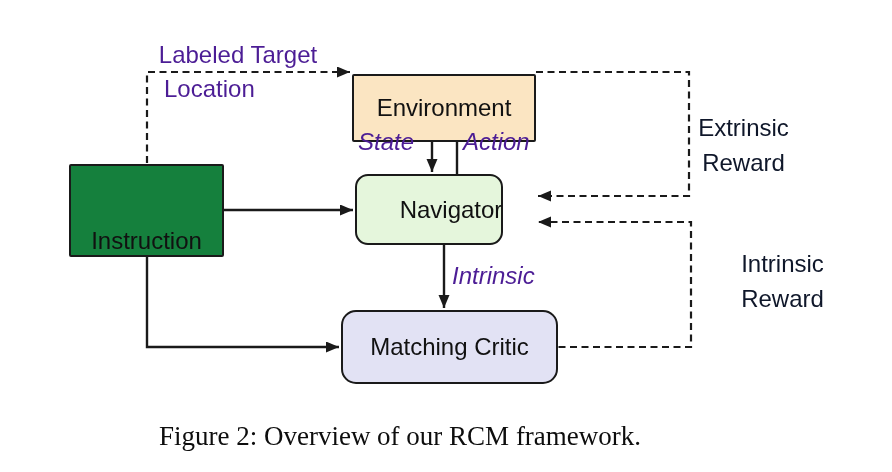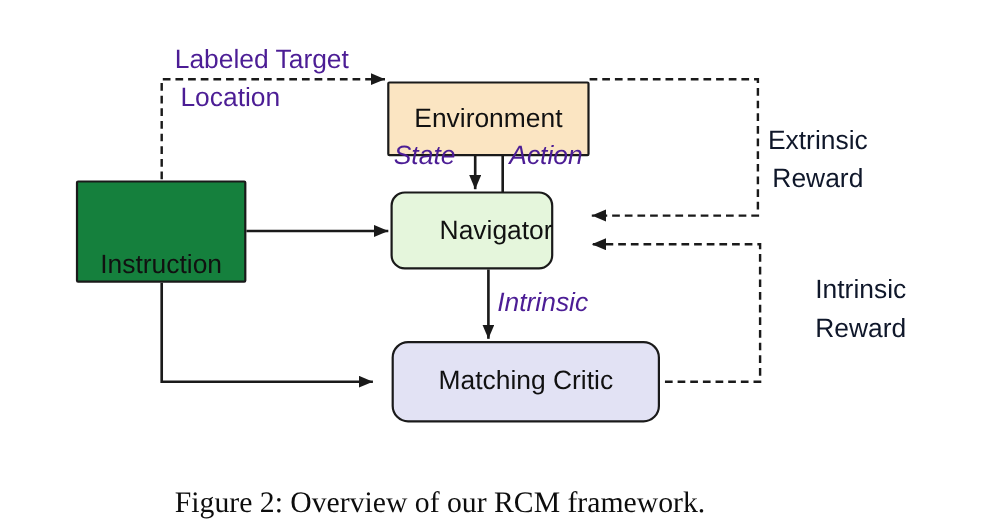--- a/index.html
+++ b/index.html
@@ -18,21 +18,21 @@
     position:absolute;
     box-sizing:border-box;
     border:2.3px solid #1a1a1a;
     display:flex;align-items:center;justify-content:center;
     font-size:24px;
     white-space:nowrap;
   }
   .node-environment{left:352px;top:38px;width:184px;height:68px;border-radius:2px;}
   .node-instruction{left:69px;top:164px;width:155px;height:93px;border-radius:2px;}
   .node-navigator{left:355px;top:174px;width:148px;height:71px;border-radius:13px;padding-left:44px;}
-  .node-matching-critic{left:356px;top:310px;width:244px;height:74px;border-radius:15px;}
+  .node-matching-critic{left:341px;top:310px;width:217px;height:74px;border-radius:15px;}
   .lbl{
     position:absolute;
     font-size:24px;line-height:30px;
     white-space:nowrap;color:#4c1d95;
   }
   .lbl.it{font-style:italic;}
   .lbl-labeled-target-1{left:148px;top:40px;width:180px;text-align:center;}
   .lbl-labeled-target-2{left:164px;top:74px;width:180px;}
   .lbl-state{left:342px;top:127px;width:88px;text-align:center;}
   .lbl-action{left:463px;top:127px;}
@@ -41,21 +41,20 @@
   .lbl-extrinsic{left:691px;top:110px;width:105px;}
   .lbl-intrinsic{left:730px;top:246px;width:105px;}
   .caption{
     position:absolute;
     left:0;top:419px;width:800px;
     text-align:center;
     font-family:"Liberation Serif", serif;
     font-size:27px;line-height:34px;
     color:#0d0d0d;
     white-space:nowrap;
-    margin-top:20px;
   }
 </style>
 </head>
 <body>
 
 <div class="stage">
 
   <svg class="connectors" viewBox="0 0 892 472">
     <defs>
       <marker id="arrow" markerUnits="userSpaceOnUse" markerWidth="15" markerHeight="13" refX="13" refY="5.5" orient="auto">

